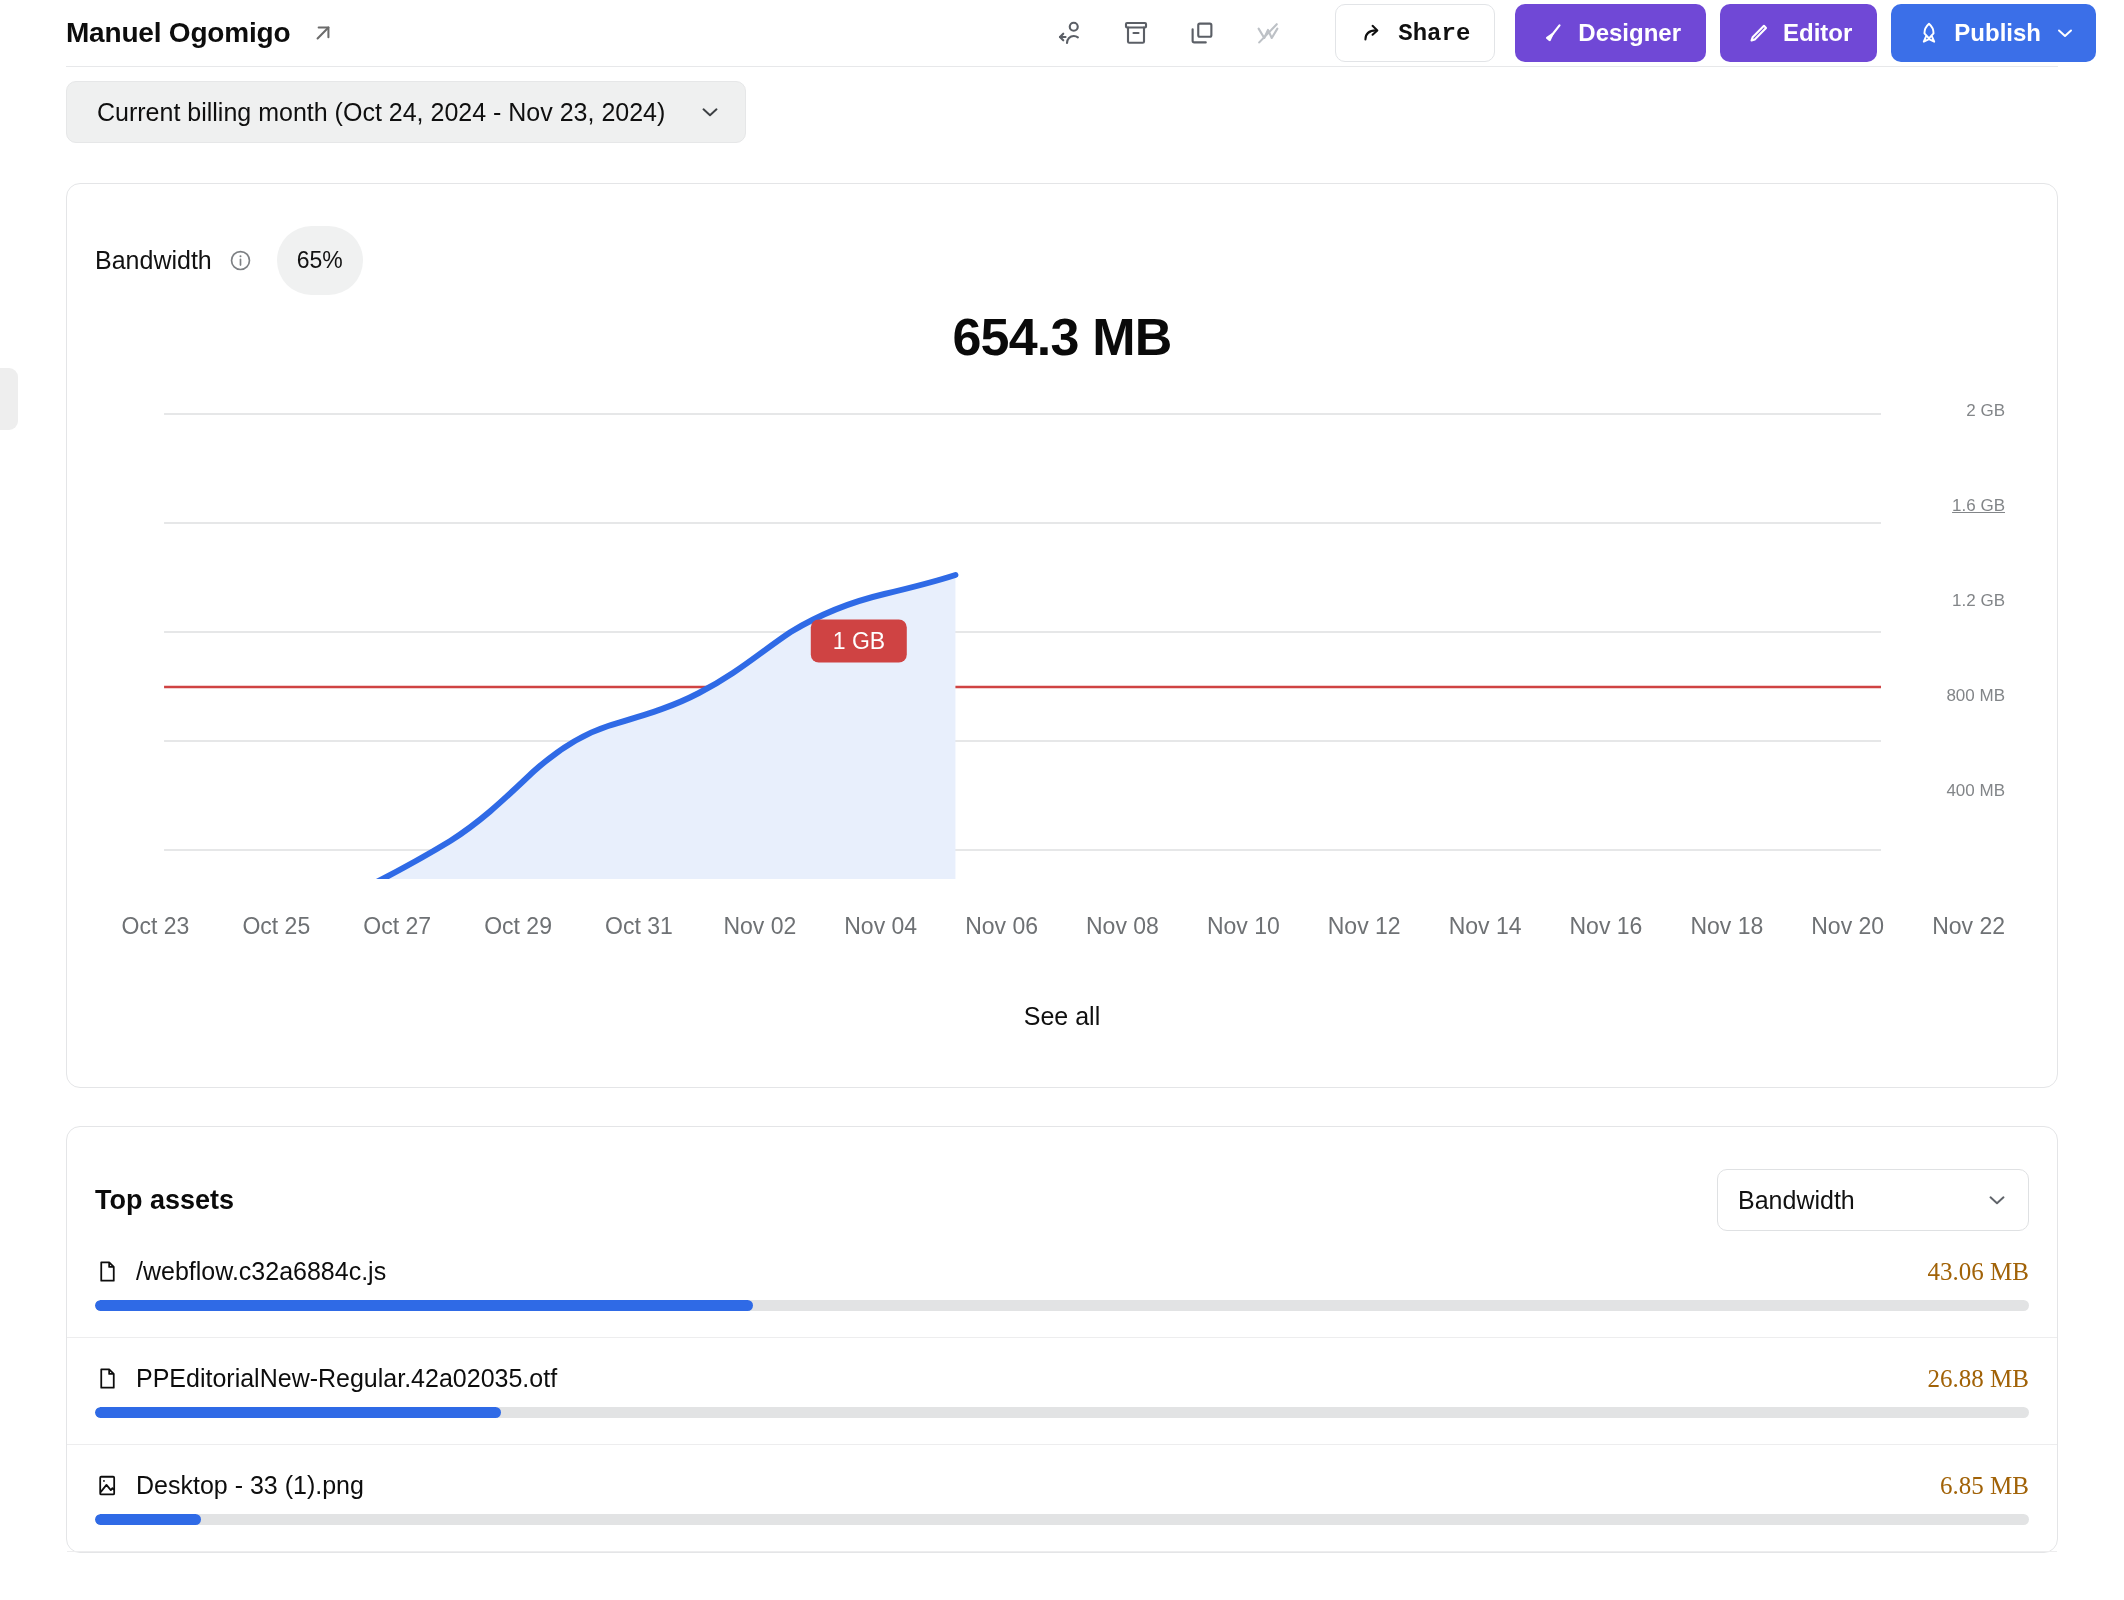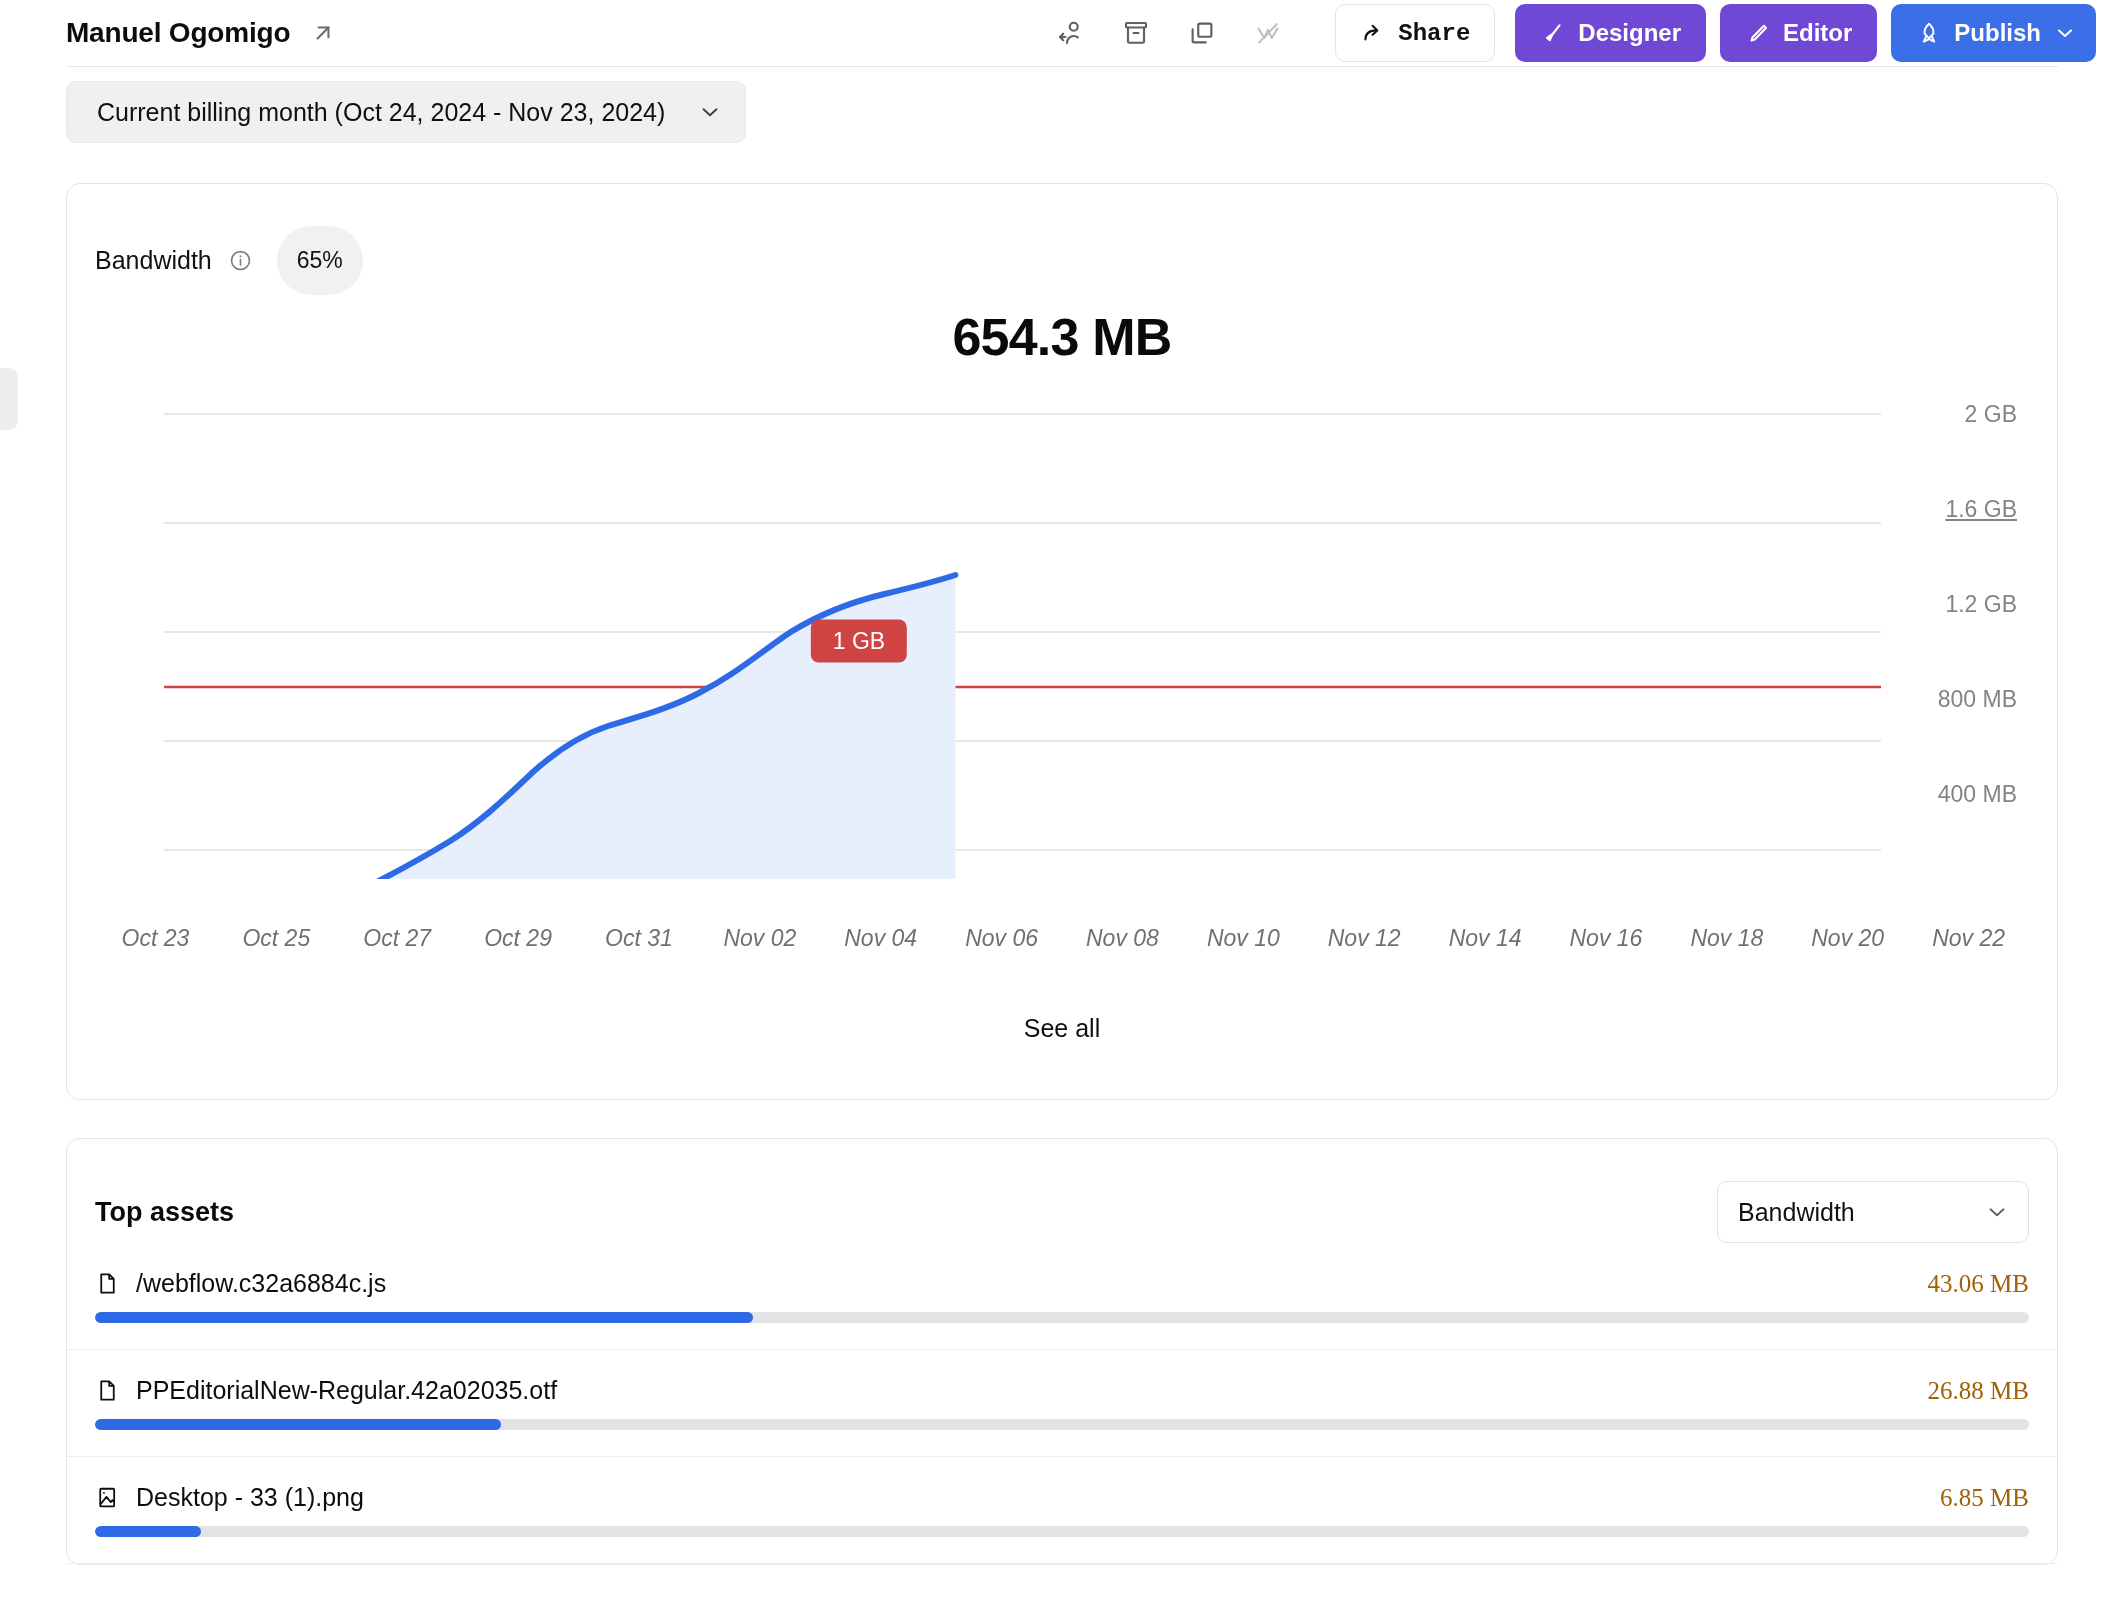--- a/index.html
+++ b/index.html
@@ -144,40 +144,39 @@
     letter-spacing: -0.8px;
     margin-top: 12px;
     text-align: center;
   }
 
   
   .chart-wrap { position: relative; margin-top: 22px; height: 520px; }
   .chart-svg { display: block; width: 100%; height: 490px; }
   .ylabel {
     position: absolute;
-    right: 12px;
-    font-size: 23px;
+    right: 24px;
+    font-size: 17px;
     color: #828588;
     transform: translateY(6px);
   }
   .limit-badge {
     position: absolute;
     background: #cf4343;
     color: #fff;
     font-size: 23px;
     border-radius: 8px;
     padding: 8px 22px;
     transform: translate(-50%, -50%);
     white-space: nowrap;
   }
   .xaxis {
     display: flex;
-    margin-top: 16px;
+    margin-top: 4px;
     padding: 0 0 0 0;
-    font-style: italic;
   }
   .xtick {
     flex: 1 1 0;
     text-align: center;
     font-size: 23px;
     color: #6e7174;
     white-space: nowrap;
   }
   .see-all {
     text-align: center;

